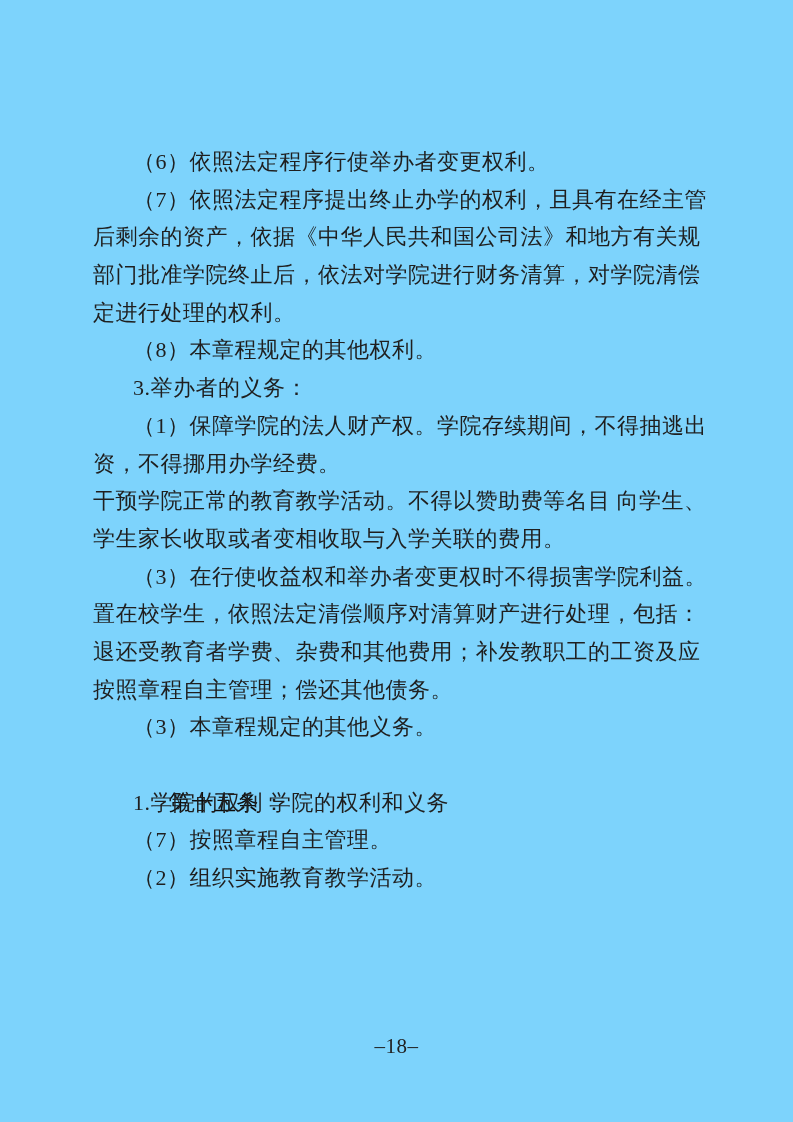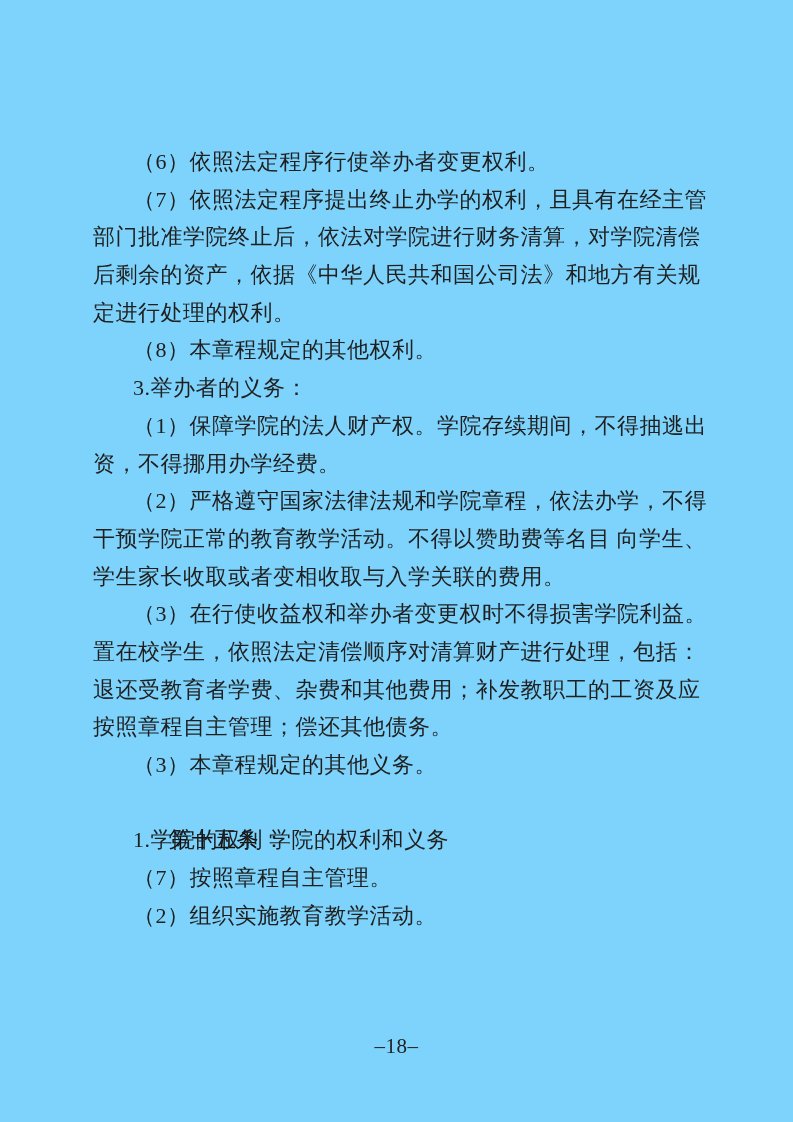--- a/index.html
+++ b/index.html
@@ -50,28 +50,27 @@
     letter-spacing: 0.5px;
   }
 </style>
 </head>
 <body>
 
 <div class="page">
   <div class="content">
     <div class="line indent">（6）依照法定程序行使举办者变更权利。</div>
     <div class="line indent">（7）依照法定程序提出终止办学的权利，且具有在经主管</div>
+    <div class="line">后剩余的资产，依据《中华人民共和国公司法》和地方有关规</div>
     <div class="line">部门批准学院终止后，依法对学院进行财务清算，对学院清偿</div>
-    <div class="line">后剩余的资产，依据《中华人民共和国公司法》和地方有关规</div>
     <div class="line">定进行处理的权利。</div>
     <div class="line indent">（8）本章程规定的其他权利。</div>
     <div class="line indent">3.举办者的义务：</div>
     <div class="line indent">（1）保障学院的法人财产权。学院存续期间，不得抽逃出</div>
     <div class="line">资，不得挪用办学经费。</div>
-    <div class="line indent">（2）严格遵守国家法律法规和学院章程，依法办学，不得</div>
     <div class="line">干预学院正常的教育教学活动。不得以赞助费等名目 向学生、</div>
     <div class="line">学生家长收取或者变相收取与入学关联的费用。</div>
     <div class="line indent">（3）在行使收益权和举办者变更权时不得损害学院利益。</div>
     <div class="line">置在校学生，依照法定清偿顺序对清算财产进行处理，包括：</div>
     <div class="line">退还受教育者学费、杂费和其他费用；补发教职工的工资及应</div>
     <div class="line">按照章程自主管理；偿还其他债务。</div>
     <div class="line indent">（3）本章程规定的其他义务。</div>
     <div class="line indent">
       <span class="heading-bold">第十五条</span><span>学院的权利和义务</span>
     </div>

